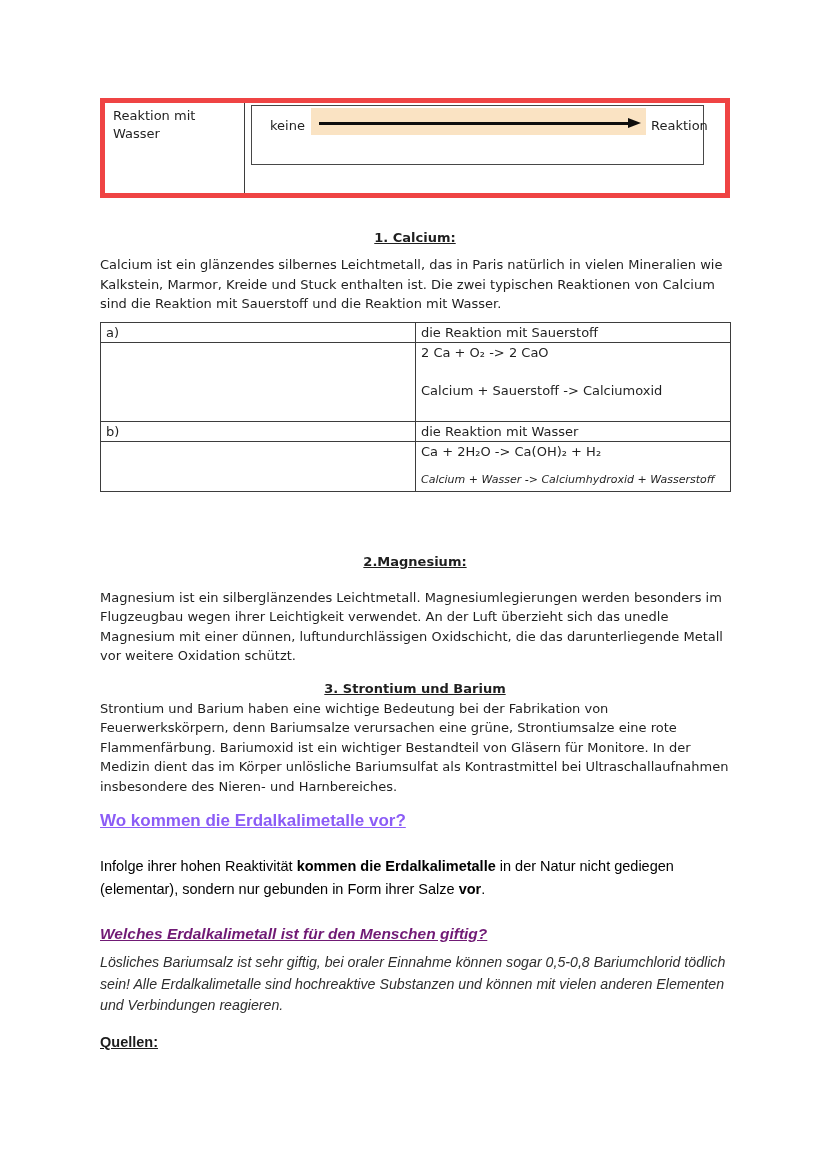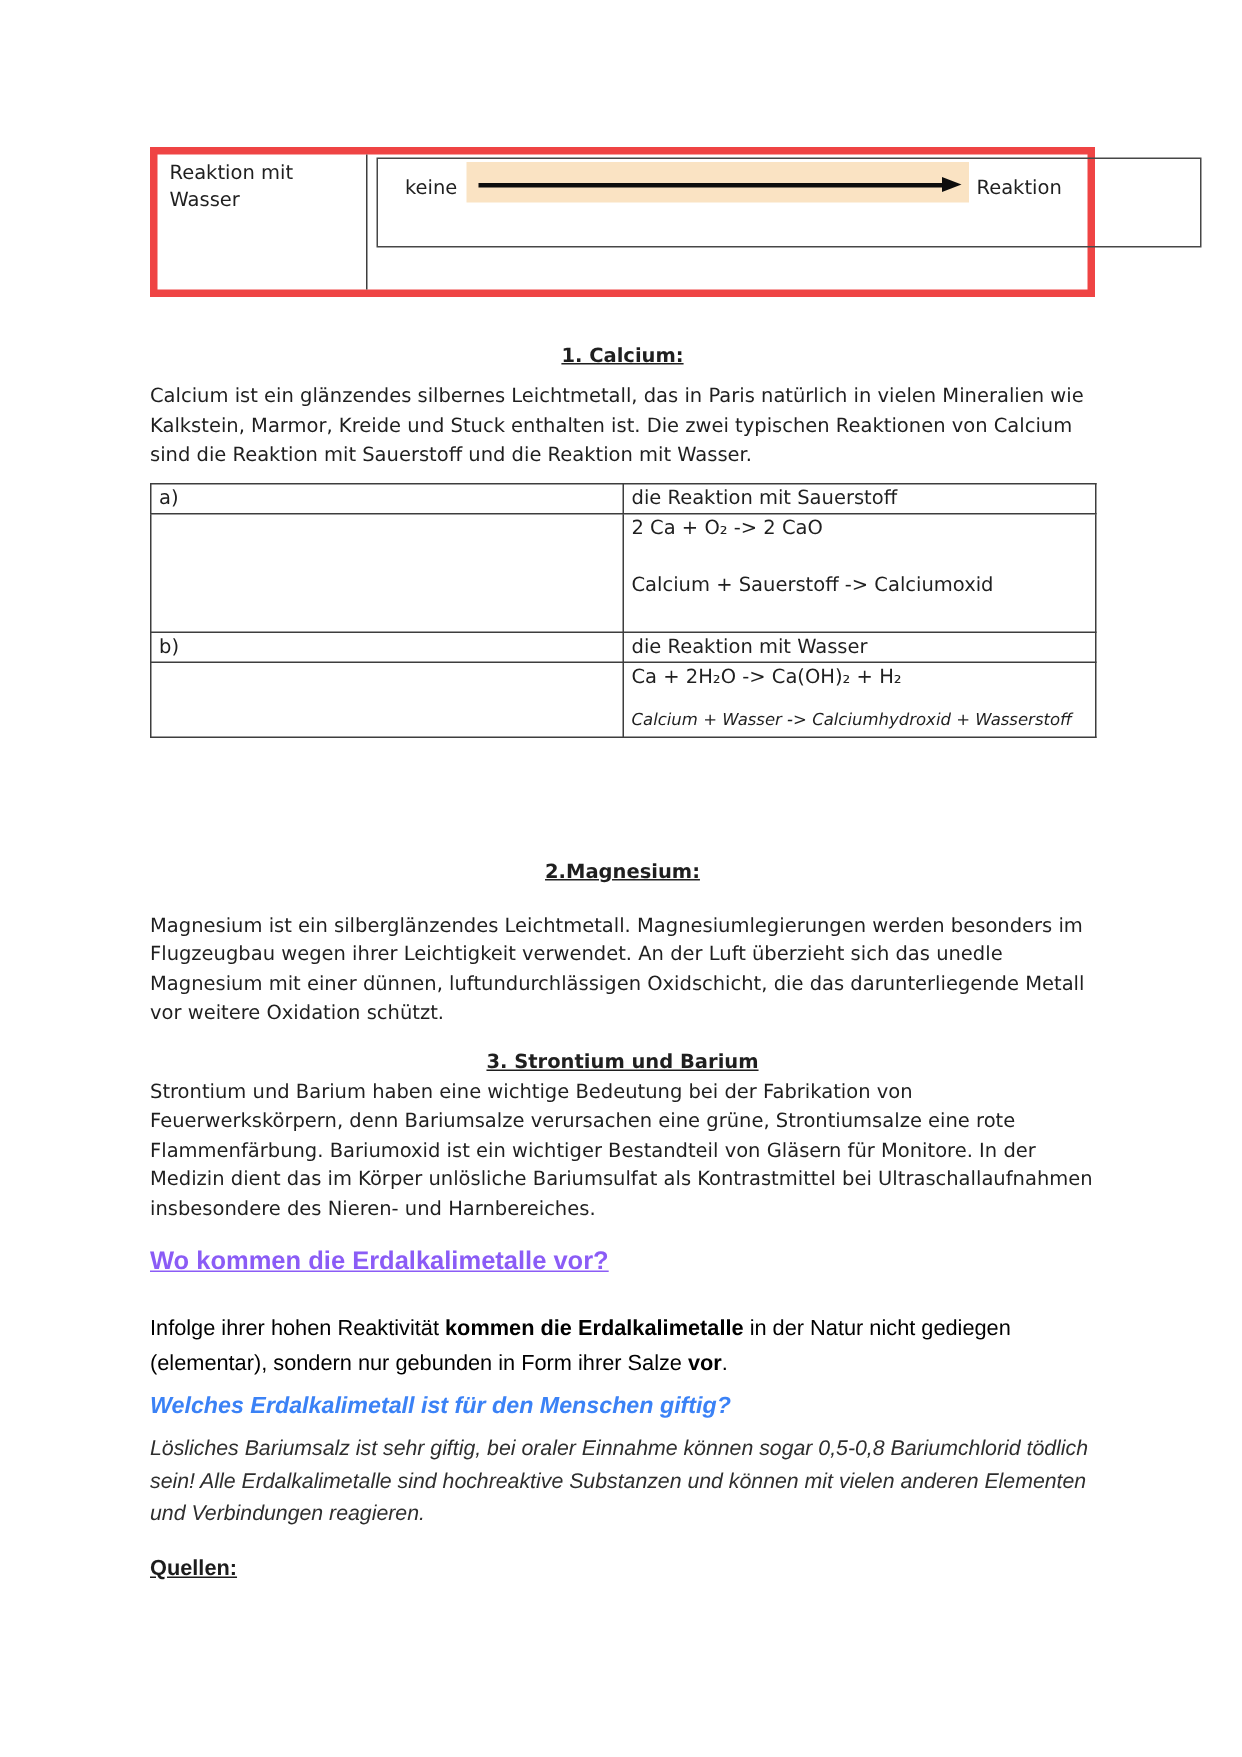--- a/index.html
+++ b/index.html
@@ -4,57 +4,57 @@
 <style>
   html,body{margin:0;padding:0;background:#ffffff;}
   .page{position:relative;width:828px;height:1171px;background:#ffffff;overflow:hidden;}
   .content{position:absolute;left:100px;top:98px;width:630px;color:#1f1f1f;}
 
   
   .top-table{display:flex;height:100px;border:5px solid #ef4444;box-sizing:border-box;}
   .tt-left{width:140px;box-sizing:border-box;border-right:1px solid #3d3d3d;
            padding:4px 8px;font:13px/18px "DejaVu Sans",sans-serif;}
   .tt-right{flex:1;position:relative;}
-  .inner-box{position:absolute;left:6px;top:2px;width:550px;height:60px;
+  .inner-box{position:absolute;left:6px;top:2px;width:453px;height:60px;
              border:1px solid #474747;box-sizing:border-box;padding-left:20px;}
   .hl{position:absolute;left:59px;top:2px;width:335px;height:27px;}
   .scale-left{position:absolute;left:18px;top:12px;font:13px "DejaVu Sans",sans-serif;}
   .scale-right{position:absolute;left:399px;top:12px;font:13px "DejaVu Sans",sans-serif;}
   .scale-center{position:absolute;left:0;right:0;top:31px;text-align:center;
                 font:13px "DejaVu Sans",sans-serif;}
   .arrow{position:absolute;left:67px;top:16px;width:310px;height:2.5px;background:#0d0d0d;}
   .arrow::after{content:"";position:absolute;right:-12px;top:50%;transform:translateY(-50%);
                 width:0;height:0;border-left:13px solid #0d0d0d;
                 border-top:5px solid transparent;border-bottom:5px solid transparent;}
 
   
   .h-v{font:bold 13px/19px "DejaVu Sans",sans-serif;text-decoration:underline;margin:30px 0 0;text-align:center;}
   .p-v{font:13px/19.5px "DejaVu Sans",sans-serif;margin:8px 0 0;}
-  .h-mg{margin-top:80px;text-decoration:underline;}
+  .h-mg{margin-top:60px;text-decoration:underline;}
   .p-mg{margin-top:17px;}
   .h-sr{margin-top:13px;}
   .p-sr{margin-top:1px;}
 
   
   .c-table{border-collapse:collapse;table-layout:fixed;width:630px;margin-top:8px;}
   .c-table td{border:1px solid #3d3d3d;vertical-align:top;padding:0 5px;
               font:13px/19px "DejaVu Sans",sans-serif;box-sizing:border-box;}
   .row-h td{height:20px;}
   .cell-title{font-weight:bold;font-style:italic;}
   .tall-a{height:79px;}
   .tall-b{height:50px;}
   .word-eq{margin-top:19px;}
   .small-eq{margin-top:13px;font-size:11px;line-height:12px;font-style:italic;}
 
   
   .h-big{font:bold 17px/21px "Liberation Sans",sans-serif;text-decoration:underline;
          margin:14px 0 0;color:#8b5cf6;}
   .p-a{font:14.5px/23px "Liberation Sans",sans-serif;margin:24px 0 0;color:#000000;}
   .h-welches{font:italic bold 15.5px/19px "Liberation Sans",sans-serif;
-             margin:7px 0 0;color:#3b82f6;}
+             text-decoration:underline;margin:23px 0 0;color:#701a75;}
   .p-italic{font:italic 14.2px/21.5px "Liberation Sans",sans-serif;margin:9px 0 12px;color:#2e2e2e;}
   .h-quellen{font:bold 14.5px/18px "Liberation Sans",sans-serif;
              text-decoration:underline;margin:16px 0 0;color:#1c1c1c;}
 </style>
 </head>
 <body>
 
 <div class="page">
   <div class="content">
 

